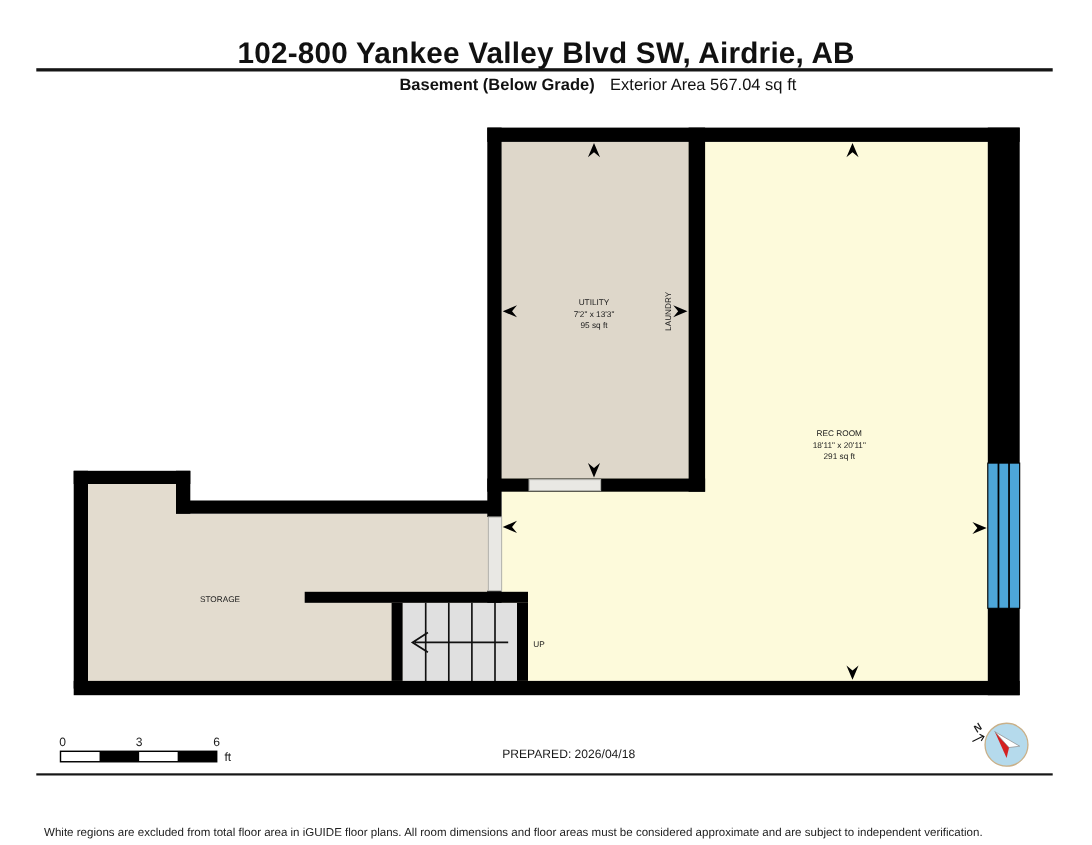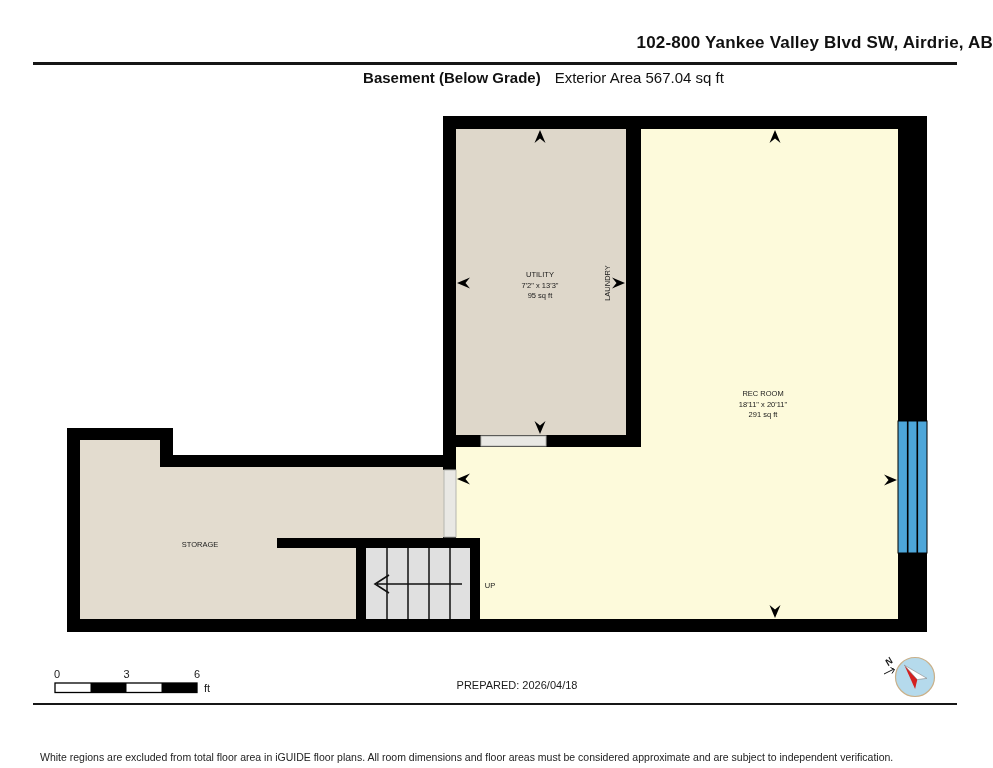--- a/index.html
+++ b/index.html
@@ -1,22 +1,22 @@
 <!DOCTYPE html>
 <html><head>
 <meta charset="utf-8">
 <style>
   html,body{margin:0;padding:0;}
   body{
     width:993px;height:768px;position:relative;background:#ffffff;
     font-family:"Liberation Sans", sans-serif;color:#111;overflow:hidden;
   }
   .page-title{
-    position:absolute;top:33px;left:0;width:993px;text-align:right;
-    font-size:17px;font-weight:bold;letter-spacing:.2px;
+    position:absolute;top:33px;left:0;width:993px;text-align:center;
+    font-size:27px;font-weight:bold;letter-spacing:.2px;
   }
   .header-rule{position:absolute;top:62px;left:33px;width:924px;height:2.5px;background:#161616;}
   .subtitle-row{
     position:absolute;top:69px;left:0;width:993px;display:flex;justify-content:center;
     align-items:baseline;gap:14px;font-size:15px;padding-left:47px;
   }
   .subtitle-floor{font-weight:bold;}
   .subtitle-area{font-weight:normal;text-align:center;}
   .footer-rule{position:absolute;top:703px;left:33px;width:924px;height:2px;background:#161616;}
   .footer-text{

